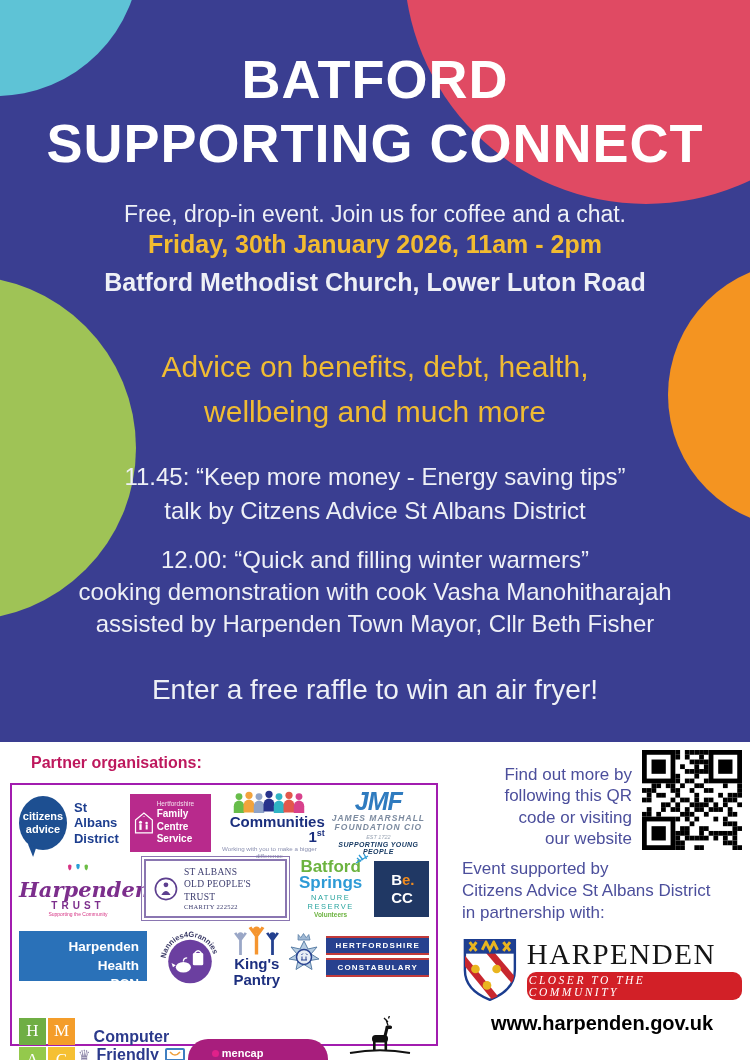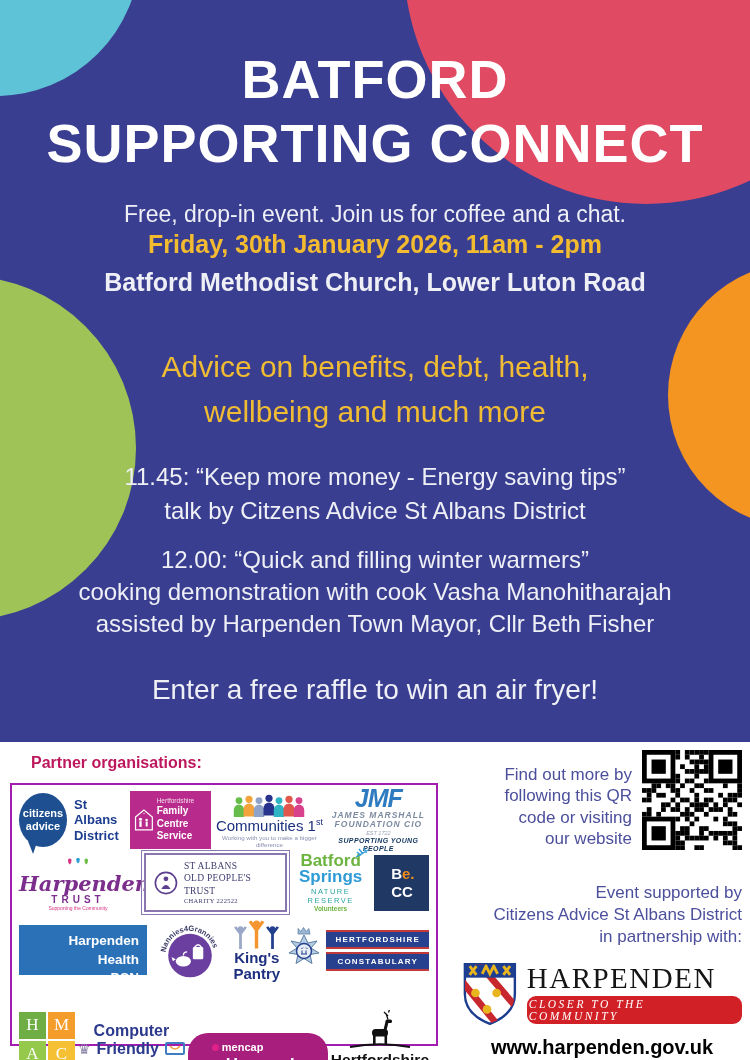--- a/index.html
+++ b/index.html
@@ -38,21 +38,21 @@
   
   .fcs{width:90px;height:58px;background:#b82a8c;color:#fff;display:flex;align-items:center;
        gap:3px;padding:3px 4px;box-sizing:border-box;}
   .fcs-text{line-height:1.25;}
   .fcs-region{font-size:6.5px;opacity:.85;}
   .fcs-line{font-weight:700;font-size:10px;}
   
   .c1{text-align:center;}
   .c1-people{display:flex;justify-content:center;align-items:flex-end;height:26px;margin-bottom:1px;}
   .c1-people svg{margin:0 -1px;}
-  .c1-name{color:#1b2f7e;font-weight:400;font-size:15px;line-height:1;}
+  .c1-name{color:#1b2f7e;font-weight:700;font-size:15px;line-height:1;text-align:right;}
   .c1-name sup{font-size:9px;}
   .c1-tag{font-size:6.2px;color:#8a8fb0;margin-top:1px;}
   
   .jmf{text-align:center;line-height:1.1;font-style:italic;}
   .jmf-mono{color:#2f7bbf;font-weight:800;font-size:25px;letter-spacing:-1px;line-height:.95;}
   .jmf-line{font-size:8.5px;color:#7c8ba0;letter-spacing:1px;font-weight:600;}
   .jmf-est{font-size:5.5px;color:#9aa5b5;margin:1px 0;}
   .jmf-tag{font-size:7px;color:#173a63;font-weight:700;letter-spacing:.4px;}
   
   .ht{text-align:center;width:118px;}
@@ -113,21 +113,21 @@
   .mencap-dot{width:7px;height:7px;border-radius:50%;background:#e0218a;display:inline-block;}
   .mencap-place{font-size:17px;font-weight:700;margin-left:14px;margin-top:2px;}
   
   .stag{text-align:center;}
   .stag-name{color:#111;font-weight:700;font-size:15.5px;margin-top:-3px;}
   
   .fright{position:absolute;left:462px;top:750px;width:280px;}
   .qr-row{display:flex;gap:10px;align-items:flex-start;}
   .qr-caption{flex:1;text-align:right;color:#4c4f9c;font-size:17px;line-height:1.25;
               padding-top:14px;font-weight:500;}
-  .supported{text-align:right;color:#4c4f9c;font-size:17px;line-height:1.3;margin-top:32px;
+  .supported{text-align:left;color:#4c4f9c;font-size:17px;line-height:1.3;margin-top:8px;
              font-weight:500;}
   .council{display:flex;align-items:center;justify-content:center;gap:9px;margin-top:13px;}
   .hname1{font-family:"Liberation Serif",serif;font-size:29px;color:#151515;letter-spacing:1.5px;
           line-height:1;}
   .hname2{font-family:"Liberation Serif",serif;font-size:24px;color:#151515;letter-spacing:1.5px;
           line-height:1.1;}
   .banner{background:#d22027;color:#fff;font-family:"Liberation Serif",serif;font-style:italic;
           font-size:11.5px;letter-spacing:2.5px;border-radius:9px;padding:2px 2px;margin-top:3px;
           display:inline-block;}
   .website{text-align:center;font-size:20px;font-weight:700;color:#000;margin-top:9px;}

